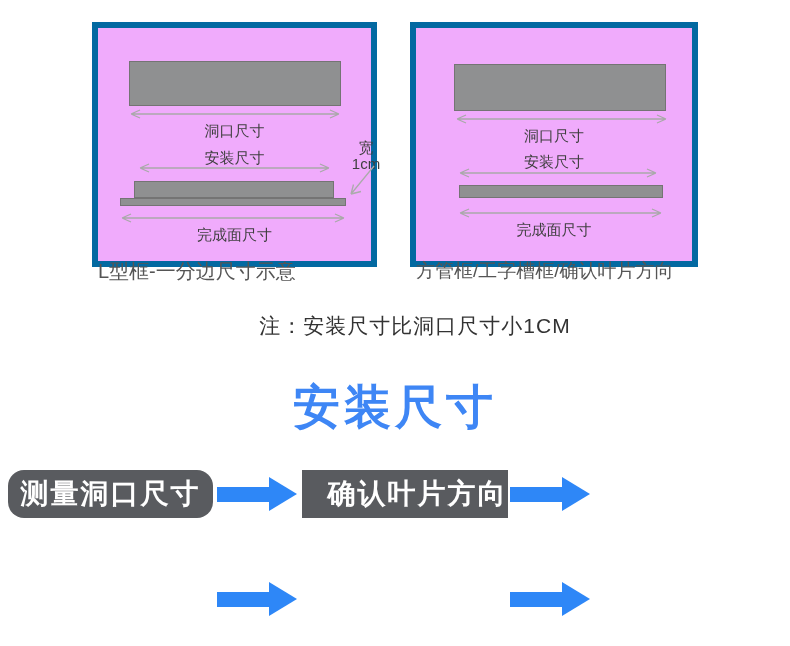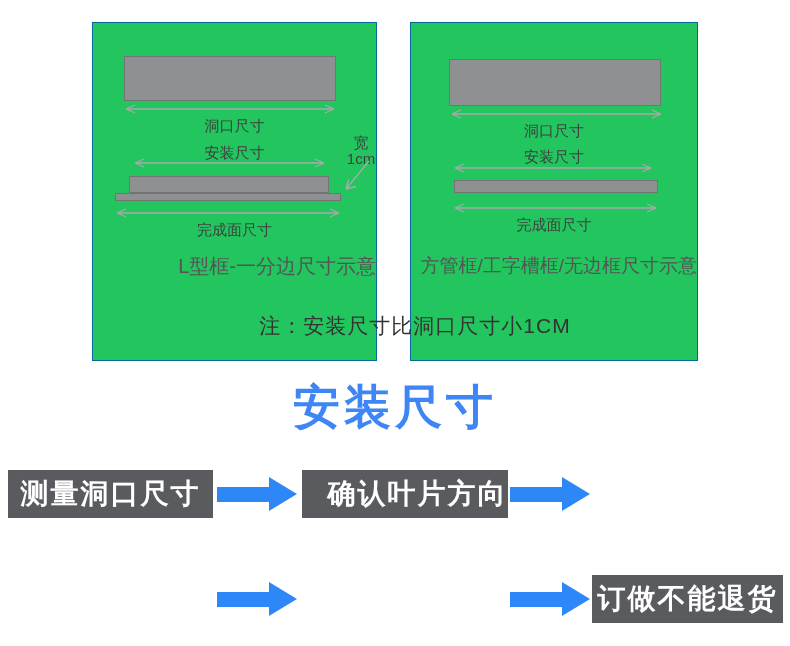--- a/index.html
+++ b/index.html
@@ -12,23 +12,23 @@
     height: 646px;
     background: #ffffff;
     overflow: hidden;
     margin: 0 auto;
   }
 
   
   .diagram-box {
     position: absolute;
     top: 22px;
-    height: 339px;
-    border: 1px solid #0369a1;
-    background: #22c55e;
+    height: 245px;
+    border: 6px solid #0369a1;
+    background: #f0abfc;
   }
   .diagram-box.left  { left: 92px;  width: 285px; }
   .diagram-box.right { left: 410px; width: 288px; }
 
   .grayrect {
     position: absolute;
     background: #8f9091;
     border: 1px solid #747474;
   }
 
@@ -39,21 +39,21 @@
     left: 0; right: 0;
     text-align: center;
     font-size: 15px;
     color: #3f3f3f;
     line-height: 16px;
   }
 
   .caption {
     position: absolute;
     left: 0; right: 0;
-    text-align: right;
+    text-align: left;
     font-size: 20px;
     color: #555555;
     line-height: 22px;
     white-space: nowrap;
   }
 
   .width-note {
     position: absolute;
     left: 247px;
     top: 112px;
@@ -99,21 +99,21 @@
     height: 48px;
     background: #595B5F;
     color: #ffffff;
     font-size: 28px;
     font-weight: bold;
     line-height: 48px;
     text-align: center;
     letter-spacing: 2px;
     white-space: nowrap;
   }
-  .flow-box.b1 { left: 8px;   width: 205px; }
+  .flow-box.b1 { left: 8px;   width: 205px; border-radius: 16px; }
   .flow-box.b2 { left: 302px; width: 206px; padding-left: 25px; }
   .flow-box.b3 { left: 592px; width: 191px; }
   .flow-box.spread { letter-spacing: 6px; text-indent: 6px; }
 
   .flow-arrow { position: absolute; top: 0; width: 80px; height: 48px; }
   .flow-arrow.a1 { left: 217px; }
   .flow-arrow.a2 { left: 510px; }
   .flow-arrow .fa-body {
     position: absolute;
     left: 0; top: 17px;
@@ -179,21 +179,21 @@
       <path d="M2 5 H198 M2 5 L11 1 M2 5 L11 9 M198 5 L189 1 M198 5 L189 9" fill="none" stroke="#a9a9a9" stroke-width="1.3"></path>
     </svg>
 
     <div class="grayrect" style="left:43px; top:157px; width:204px; height:13px;"></div>
 
     <svg class="dim-svg" style="left:42px; top:180px;" width="205" height="10" viewBox="0 0 205 10">
       <path d="M2 5 H203 M2 5 L11 1 M2 5 L11 9 M203 5 L194 1 M203 5 L194 9" fill="none" stroke="#a9a9a9" stroke-width="1.3"></path>
     </svg>
     <div class="dim-label" style="top:194px;">完成面尺寸</div>
 
-    <div class="caption" style="top:232px; font-size:19px;">方管框/工字槽框/无边框尺寸示意</div>
+    <div class="caption" style="top:232px; font-size:19px;">方管框/工字槽框/确认叶片方向</div>
   </div>
 
   <div class="note">注：安装尺寸比洞口尺寸小1CM</div>
 
   <div class="flow-heading">安装尺寸</div>
 
   <div class="flow-row row1">
     <div class="flow-box b1">测量洞口尺寸</div>
     <div class="flow-arrow a1">
       <span class="fa-body"></span>
@@ -208,16 +208,15 @@
 
   <div class="flow-row row2">
     <div class="flow-arrow a1">
       <span class="fa-body"></span>
       <span class="fa-head"></span>
     </div>
     <div class="flow-arrow a2">
       <span class="fa-body"></span>
       <span class="fa-head"></span>
     </div>
-    <div class="flow-box b3">订做不能退货</div>
   </div>
 
 </div>
 
 </body></html>

